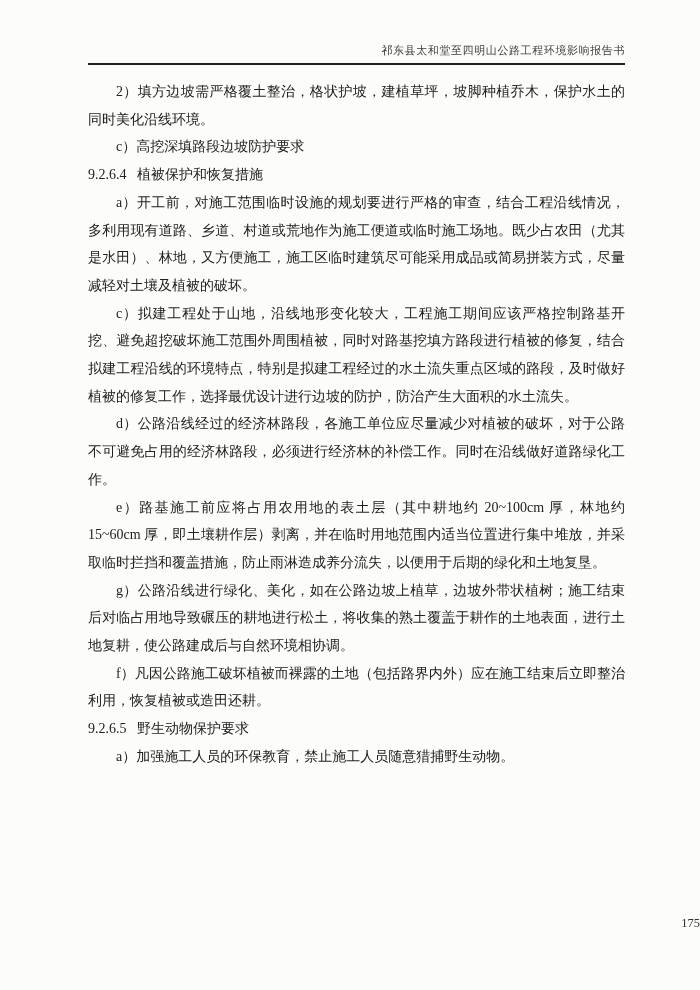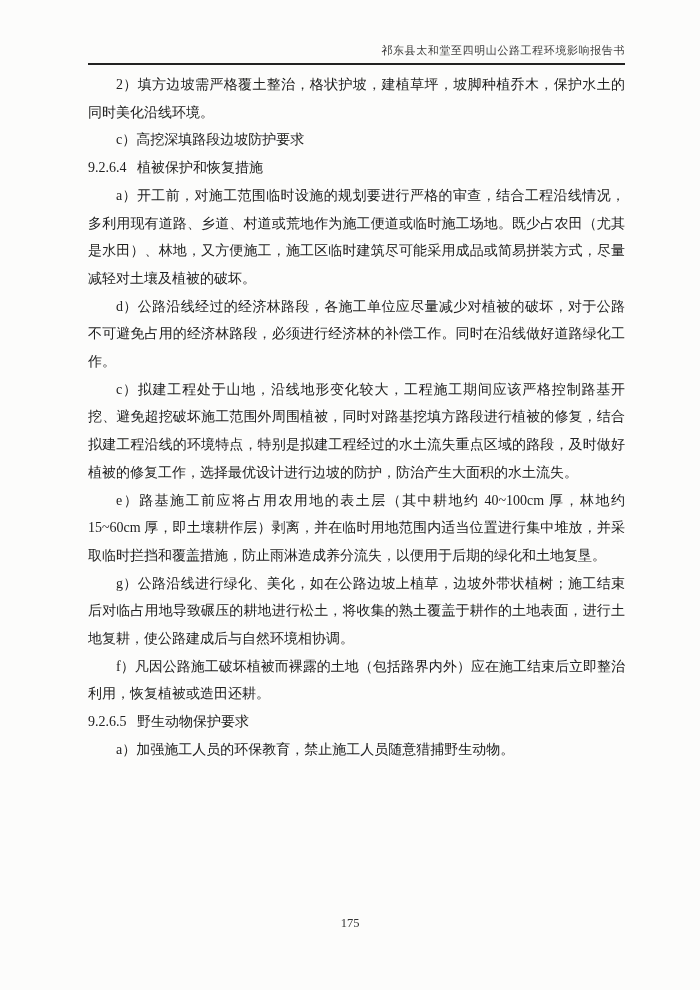--- a/index.html
+++ b/index.html
@@ -26,41 +26,41 @@
   .rule {
     position: absolute;
     top: 63px;
     left: 88px;
     width: 537px;
     height: 2px;
     background: #222222;
   }
   .content {
     position: absolute;
-    top: 71px;
+    top: 78px;
     left: 88px;
     width: 537px;
   }
   .para, .heading {
     margin: 0;
     font-size: 14px;
     line-height: 27.7px;
     text-align: justify;
     text-justify: inter-ideograph;
     color: #212121;
   }
   .para { text-indent: 2em; }
   .heading { text-indent: 0; font-family: Liberation Serif, serif; }
   .heading .htitle { margin-left: 0.75em; }
   .pageno {
     position: absolute;
     top: 916px;
     left: 0;
     width: 700px;
-    text-align: center;
+    text-align: right;
     font-size: 12.5px;
     color: #333333;
   }
 </style>
 </head>
 <body>
 
 <div class="page">
 
   <div class="header">
@@ -69,23 +69,23 @@
 
   <div class="rule"></div>
 
   <div class="content">
     <p class="para">2）填方边坡需严格覆土整治，格状护坡，建植草坪，坡脚种植乔木，保护水土的同时美化沿线环境。</p>
     <p class="para">c）高挖深填路段边坡防护要求</p>
 
     <p class="heading"><span>9.2.6.4</span><span class="htitle">植被保护和恢复措施</span></p>
 
     <p class="para">a）开工前，对施工范围临时设施的规划要进行严格的审查，结合工程沿线情况，多利用现有道路、乡道、村道或荒地作为施工便道或临时施工场地。既少占农田（尤其是水田）、林地，又方便施工，施工区临时建筑尽可能采用成品或简易拼装方式，尽量减轻对土壤及植被的破坏。</p>
+    <p class="para">c）拟建工程处于山地，沿线地形变化较大，工程施工期间应该严格控制路基开挖、避免超挖破坏施工范围外周围植被，同时对路基挖填方路段进行植被的修复，结合拟建工程沿线的环境特点，特别是拟建工程经过的水土流失重点区域的路段，及时做好植被的修复工作，选择最优设计进行边坡的防护，防治产生大面积的水土流失。</p>
     <p class="para">d）公路沿线经过的经济林路段，各施工单位应尽量减少对植被的破坏，对于公路不可避免占用的经济林路段，必须进行经济林的补偿工作。同时在沿线做好道路绿化工作。</p>
-    <p class="para">c）拟建工程处于山地，沿线地形变化较大，工程施工期间应该严格控制路基开挖、避免超挖破坏施工范围外周围植被，同时对路基挖填方路段进行植被的修复，结合拟建工程沿线的环境特点，特别是拟建工程经过的水土流失重点区域的路段，及时做好植被的修复工作，选择最优设计进行边坡的防护，防治产生大面积的水土流失。</p>
-    <p class="para">e）路基施工前应将占用农用地的表土层（其中耕地约 40~100cm 厚，林地约 15~60cm 厚，即土壤耕作层）剥离，并在临时用地范围内适当位置进行集中堆放，并采取临时拦挡和覆盖措施，防止雨淋造成养分流失，以便用于后期的绿化和土地复垦。</p>
+    <p class="para">e）路基施工前应将占用农用地的表土层（其中耕地约 20~100cm 厚，林地约 15~60cm 厚，即土壤耕作层）剥离，并在临时用地范围内适当位置进行集中堆放，并采取临时拦挡和覆盖措施，防止雨淋造成养分流失，以便用于后期的绿化和土地复垦。</p>
     <p class="para">g）公路沿线进行绿化、美化，如在公路边坡上植草，边坡外带状植树；施工结束后对临占用地导致碾压的耕地进行松土，将收集的熟土覆盖于耕作的土地表面，进行土地复耕，使公路建成后与自然环境相协调。</p>
     <p class="para">f）凡因公路施工破坏植被而裸露的土地（包括路界内外）应在施工结束后立即整治利用，恢复植被或造田还耕。</p>
 
     <p class="heading"><span>9.2.6.5</span><span class="htitle">野生动物保护要求</span></p>
 
     <p class="para">a）加强施工人员的环保教育，禁止施工人员随意猎捕野生动物。</p>
   </div>
 
   <div class="pageno">175</div>
 

